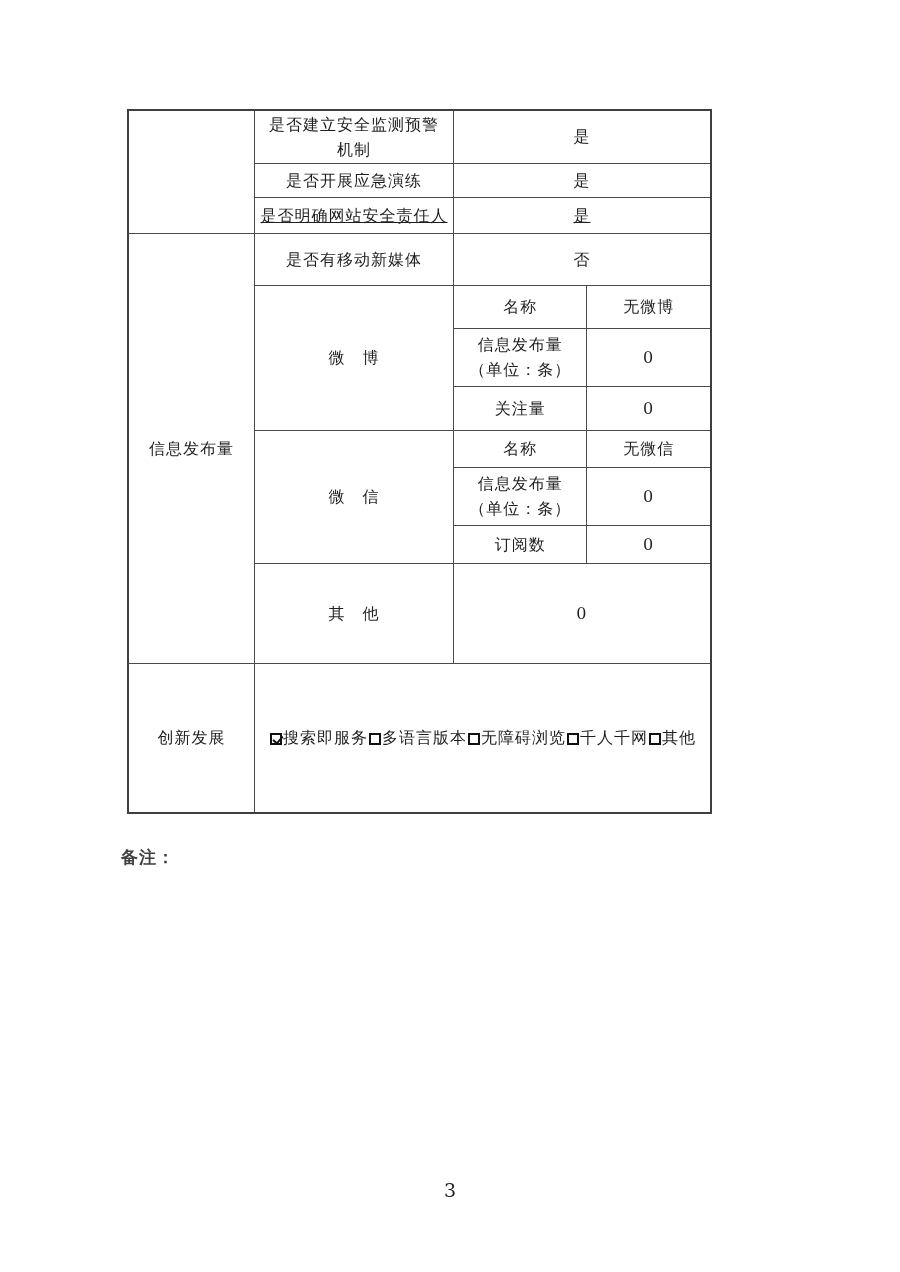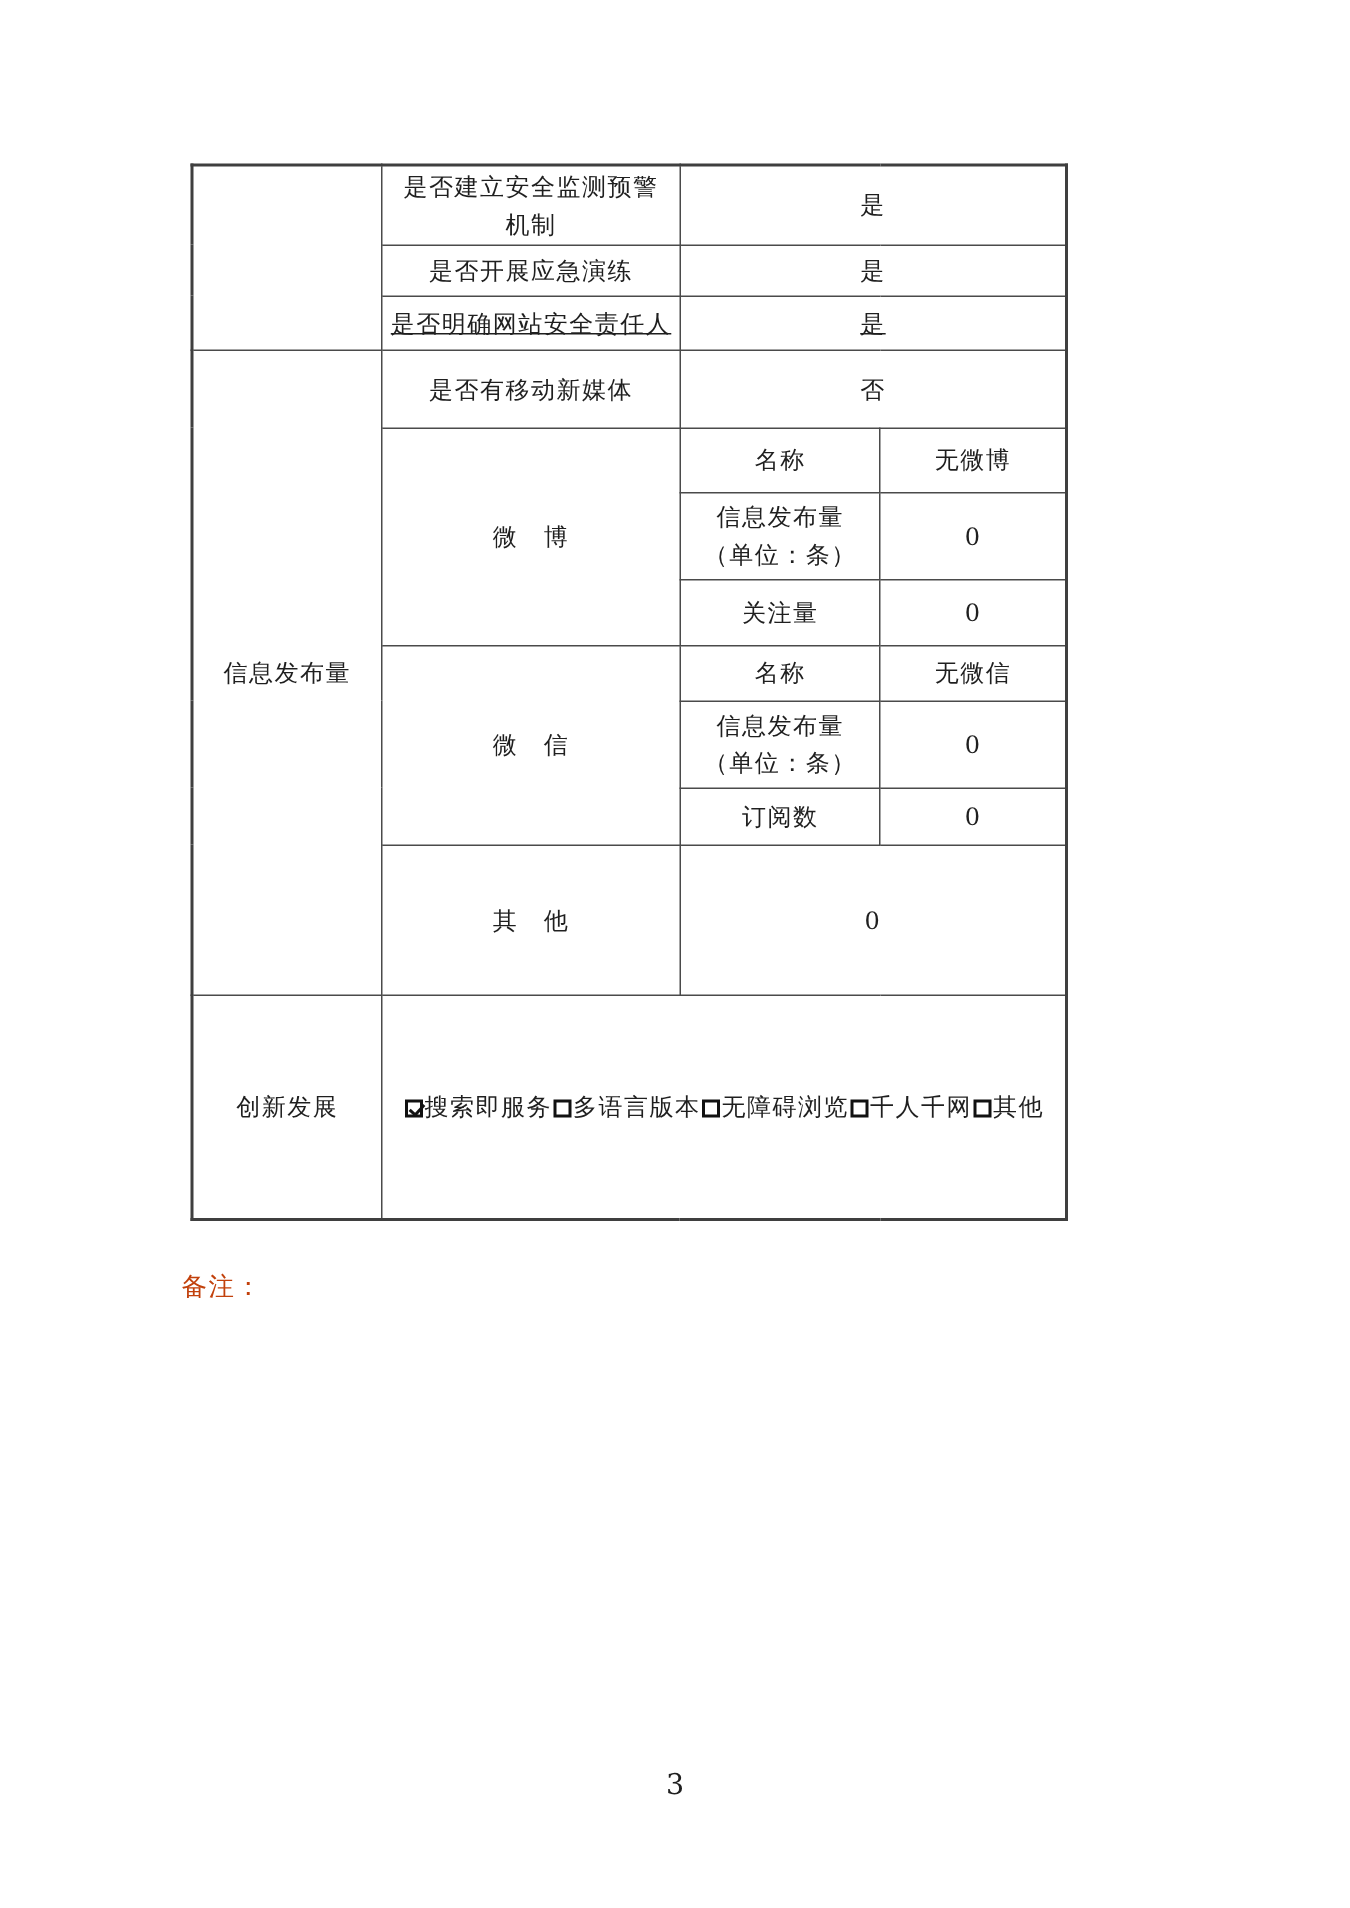--- a/index.html
+++ b/index.html
@@ -70,23 +70,23 @@
     border-left: 2.5px solid #111111;
     border-bottom: 2.5px solid #111111;
     transform: rotate(-48deg);
   }
 
   
   .notes {
     position: absolute;
     left: 121px; top: 846px;
     font-size: 17px;
-    font-weight: normal;
+    font-weight: bold;
     letter-spacing: 1px;
-    color: #c2410c;
+    color: #404040;
   }
   .page-number {
     position: absolute;
     left: 0; top: 1179px;
     width: 900px;
     text-align: center;
     font-size: 19px;
     color: #1f1f1f;
   }
 </style>

